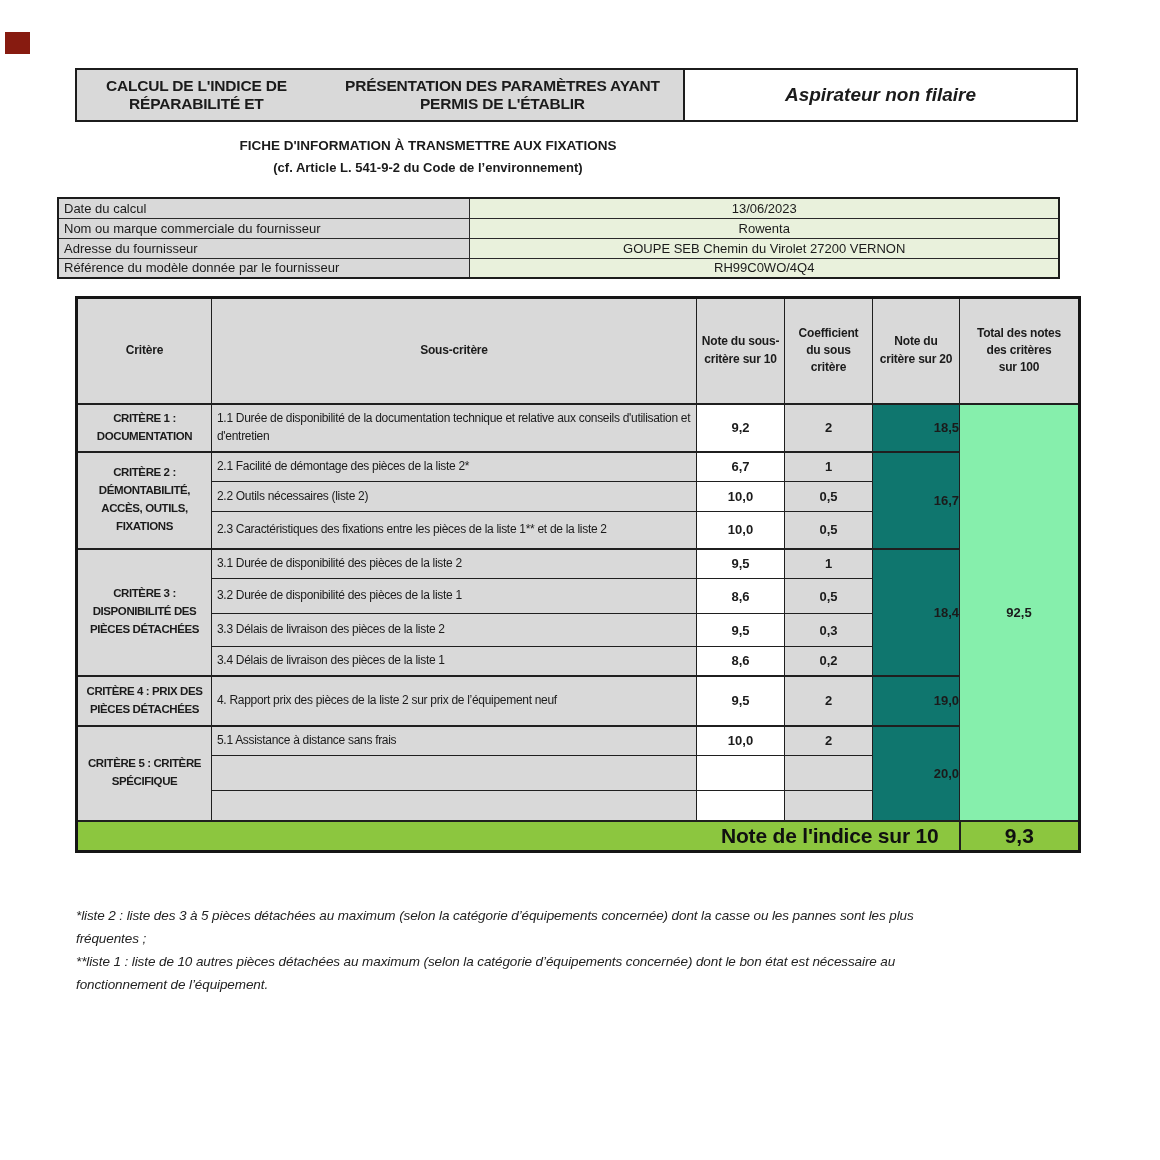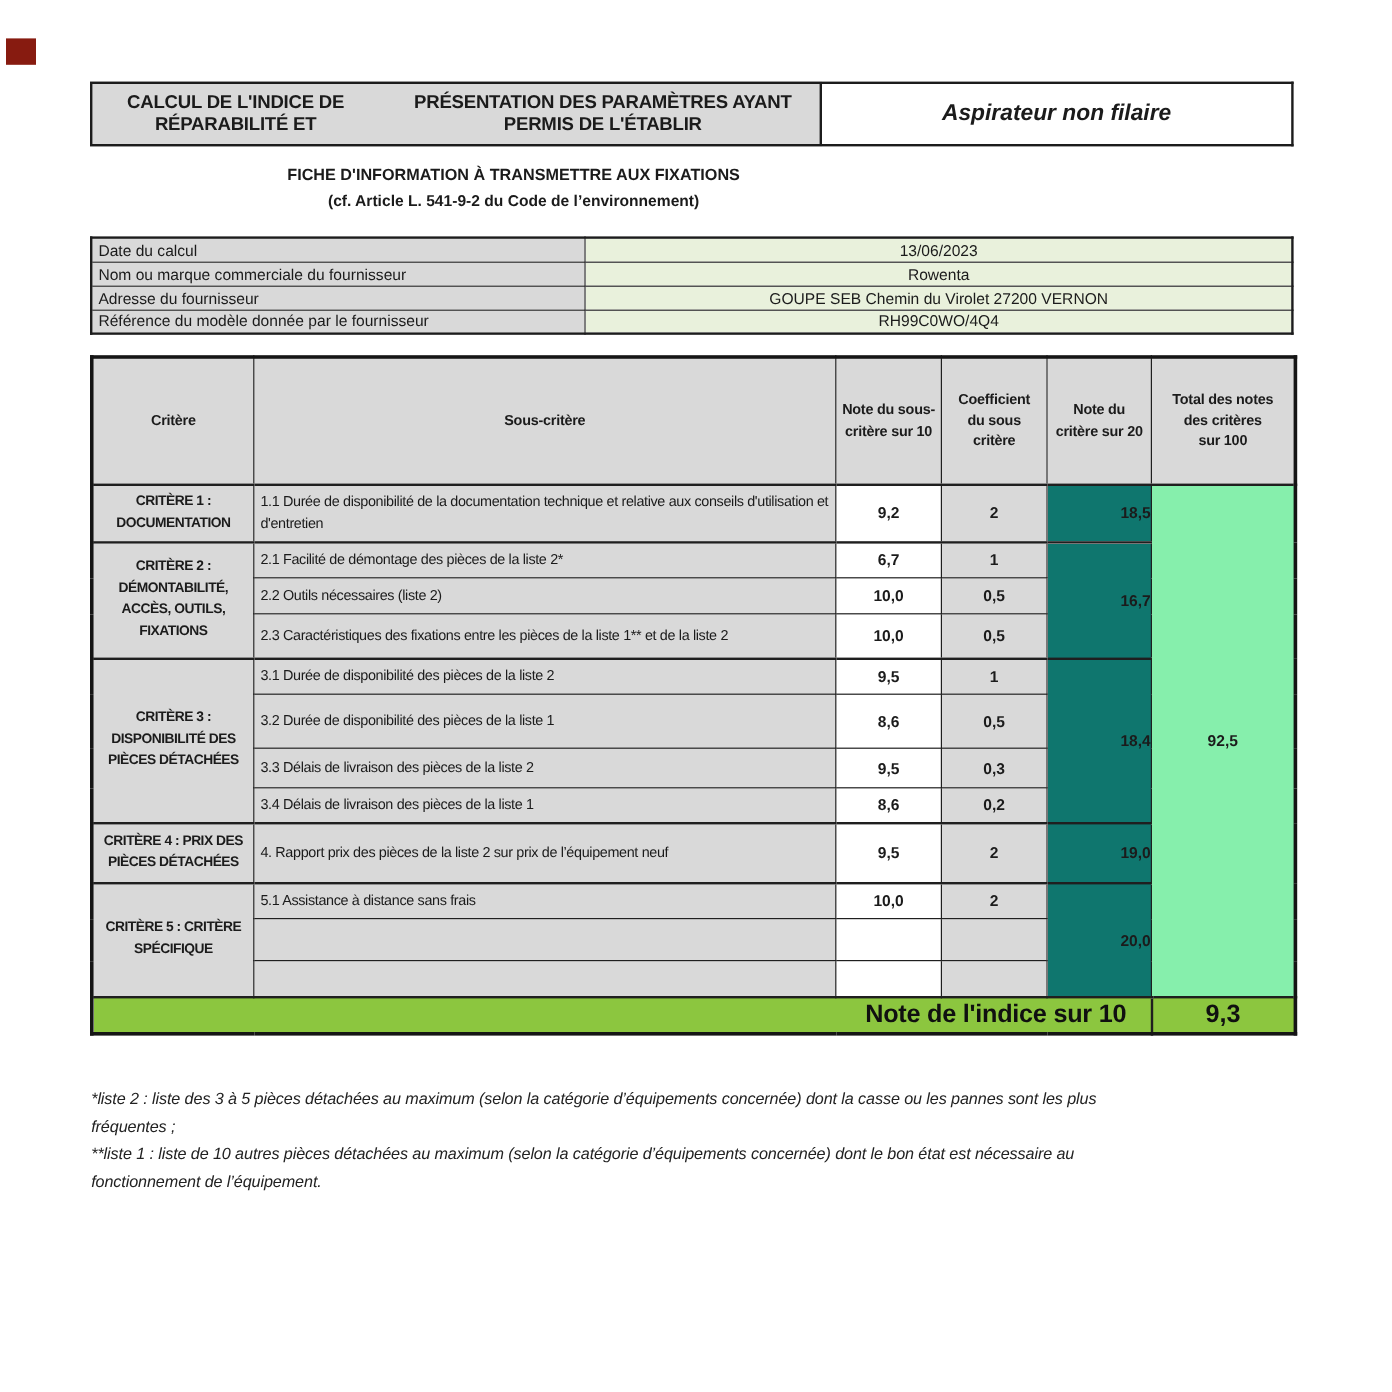--- a/index.html
+++ b/index.html
@@ -37,21 +37,21 @@
 
   
   .subtitle {
     position: absolute; left: 75px; top: 138px; width: 706px; text-align: center;
   }
   .subtitle div { font-weight: bold; font-size: 13.5px; }
   .subtitle .sub2 { margin-top: 7px; font-size: 13px; }
 
   
   .info-table {
-    position: absolute; left: 75px; top: 197px; width: 1003px;
+    position: absolute; left: 57px; top: 197px; width: 1003px;
     border-collapse: collapse; table-layout: fixed;
     border: 2.5px solid #1c1c1c;
   }
   .info-table td {
     border: 1.2px solid #2a2a2a; height: 20px; font-size: 13px;
     overflow: hidden; white-space: nowrap;
   }
   .info-table td.lbl { width: 370px; background: #d9d9d9; padding-left: 5px; }
   .info-table td.val { width: 529px; background: #e9f1dc; text-align: center; }
 
@@ -208,21 +208,21 @@
 
     <tr style="height:30px" class="group-start">
       <td class="crit" rowspan="4">CRITÈRE 3 :
 DISPONIBILITÉ DES
 PIÈCES DÉTACHÉES</td>
       <td class="sub">3.1 Durée de disponibilité des pièces de la liste 2</td>
       <td class="note10">9,5</td>
       <td class="coef">1</td>
       <td class="note20" rowspan="4">18,4</td>
     </tr>
-    <tr style="height:45px">
+    <tr style="height:35px">
       <td class="sub">3.2 Durée de disponibilité des pièces de la liste 1</td>
       <td class="note10">8,6</td>
       <td class="coef">0,5</td>
     </tr>
     <tr style="height:33px">
       <td class="sub">3.3 Délais de livraison des pièces de la liste 2</td>
       <td class="note10">9,5</td>
       <td class="coef">0,3</td>
     </tr>
     <tr style="height:29px">

